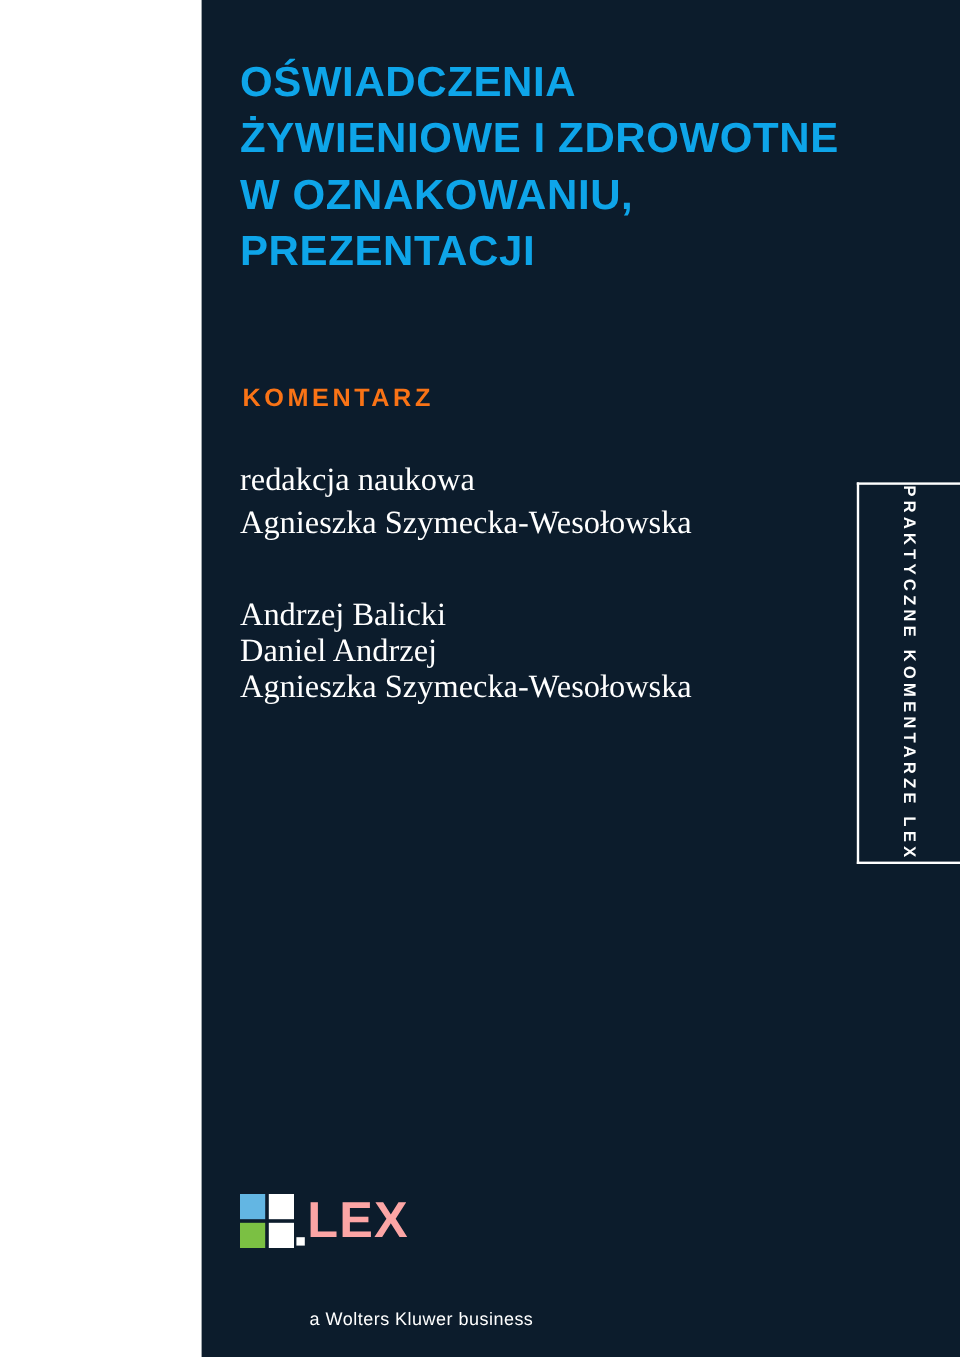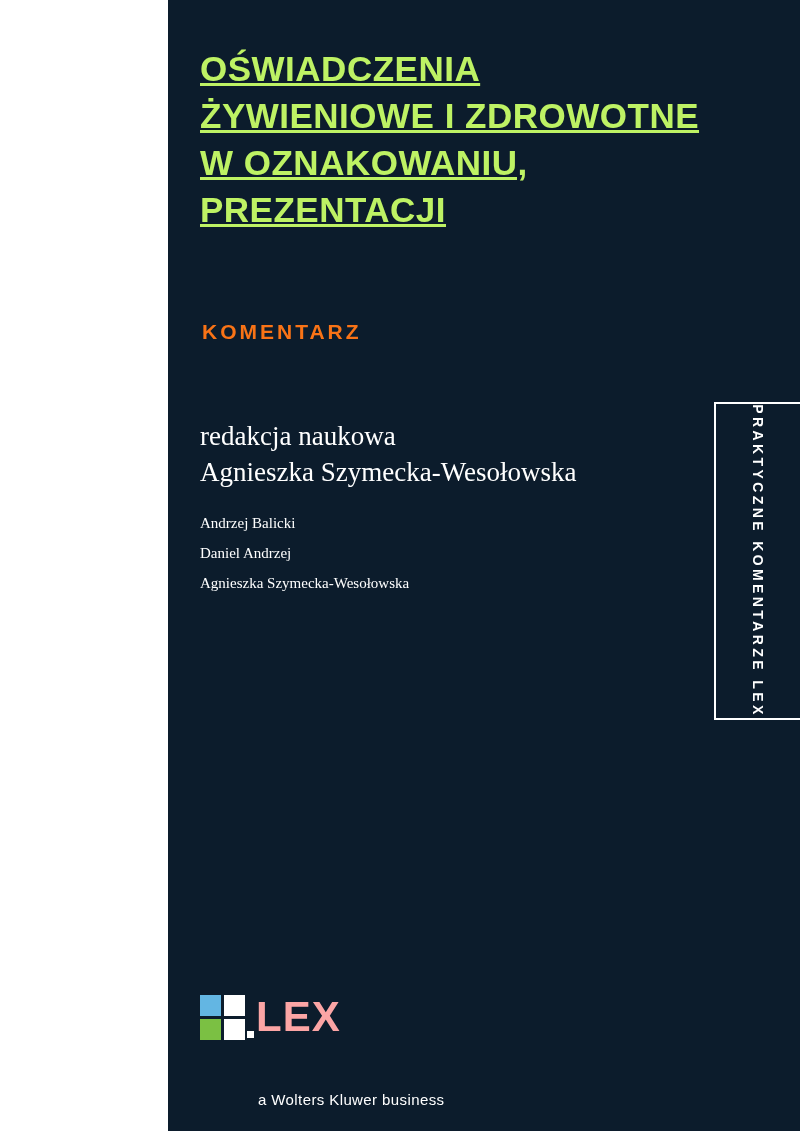--- a/index.html
+++ b/index.html
@@ -34,60 +34,59 @@
     left: 200px;
     top: 0;
     width: 560px;
     height: 1131px;
   }
   .main-title {
     position: absolute;
     left: 0;
     top: 45px;
     width: 560px;
-    color: #bef264;
+    color: #0ea5e9;
     font-family: "Liberation Sans", sans-serif;
     font-weight: bold;
     font-size: 35px;
     line-height: 47px;
     letter-spacing: 0.5px;
     text-transform: uppercase;
-    text-decoration: underline;
   }
   .subtitle {
     position: absolute;
     left: 2px;
     top: 320px;
     color: #f97316;
     font-family: "Liberation Sans", sans-serif;
     font-weight: bold;
     font-size: 21px;
     letter-spacing: 3px;
   }
   .editor-block {
     position: absolute;
     left: 0;
-    top: 418px;
+    top: 381px;
     width: 560px;
     color: #ffffff;
     font-family: "Liberation Serif", serif;
     font-size: 27px;
     line-height: 36px;
   }
   .editor-line {
     display: block;
   }
   .authors {
     position: absolute;
     left: 0;
-    top: 508px;
+    top: 497px;
     width: 560px;
     color: #ffffff;
     font-family: "Liberation Serif", serif;
-    font-size: 15px;
+    font-size: 27px;
     line-height: 30px;
   }
   .author {
     display: block;
   }
   
   .series-band {
     position: absolute;
     right: 0;
     top: 402px;

